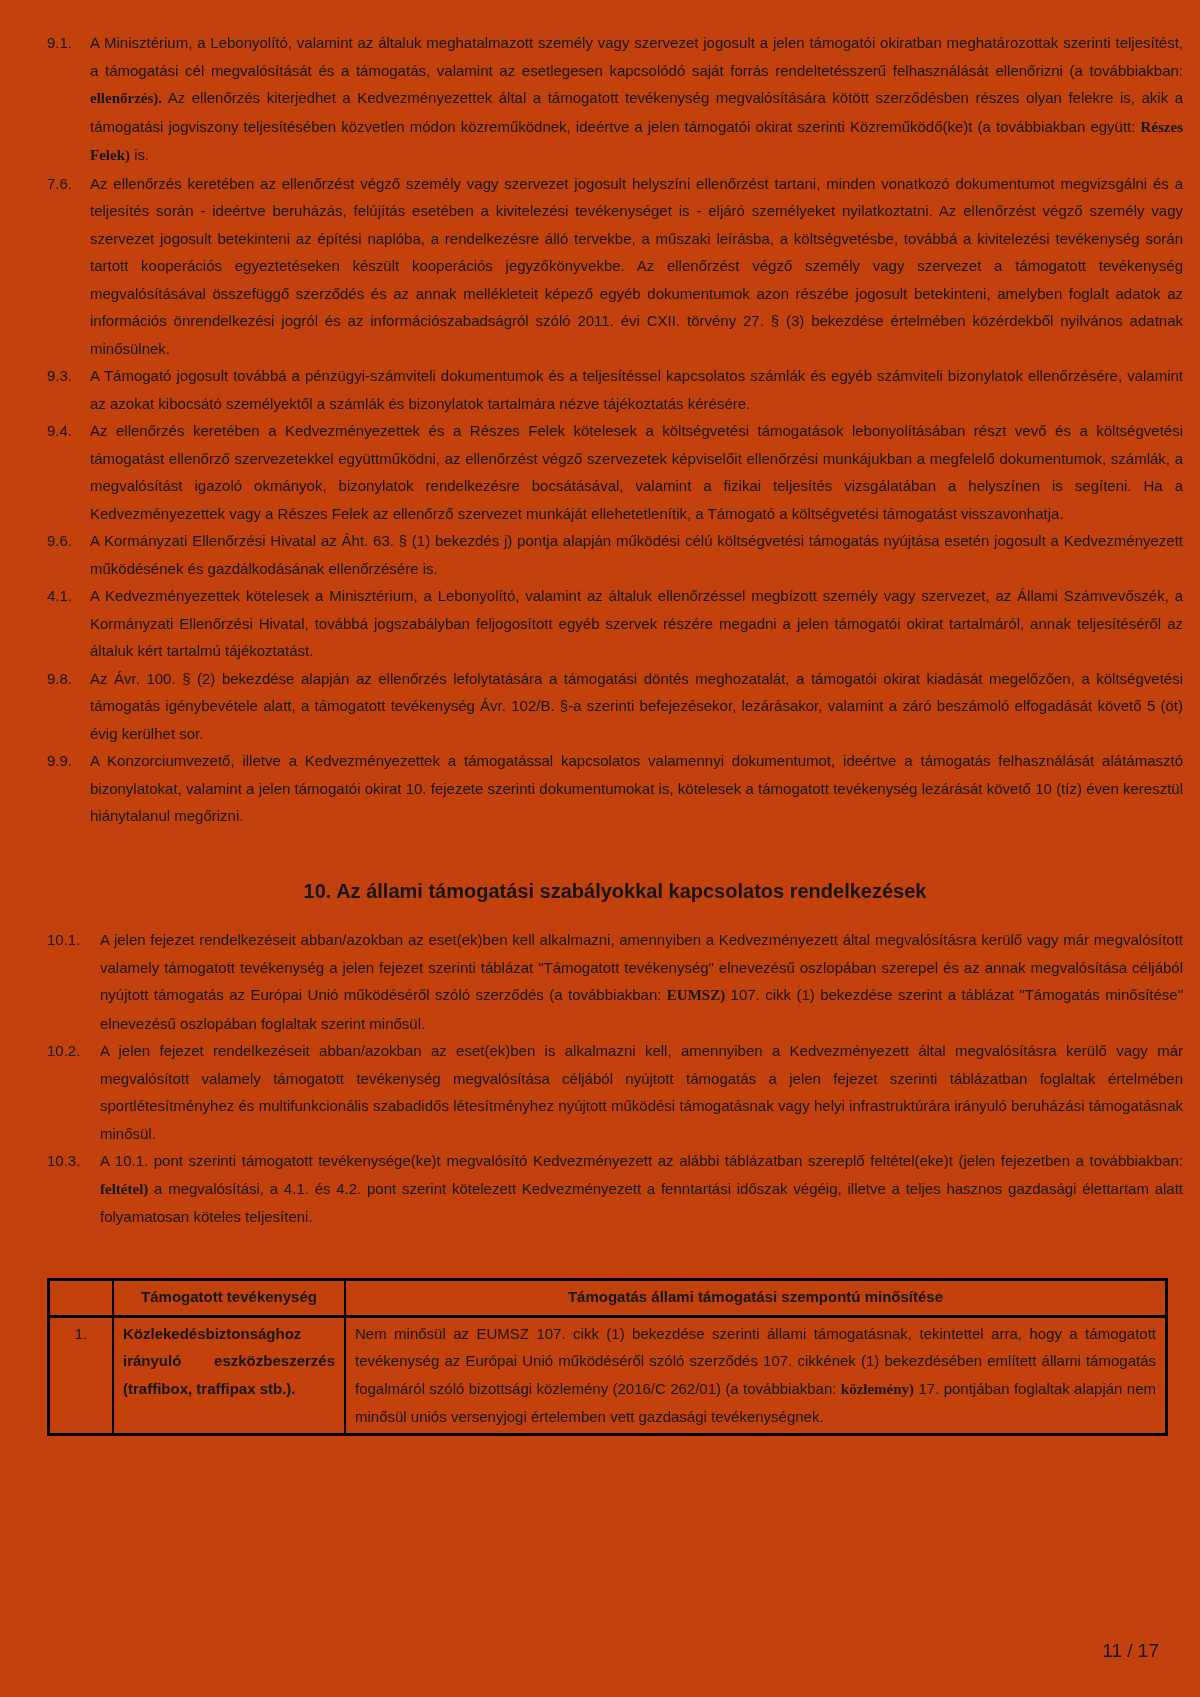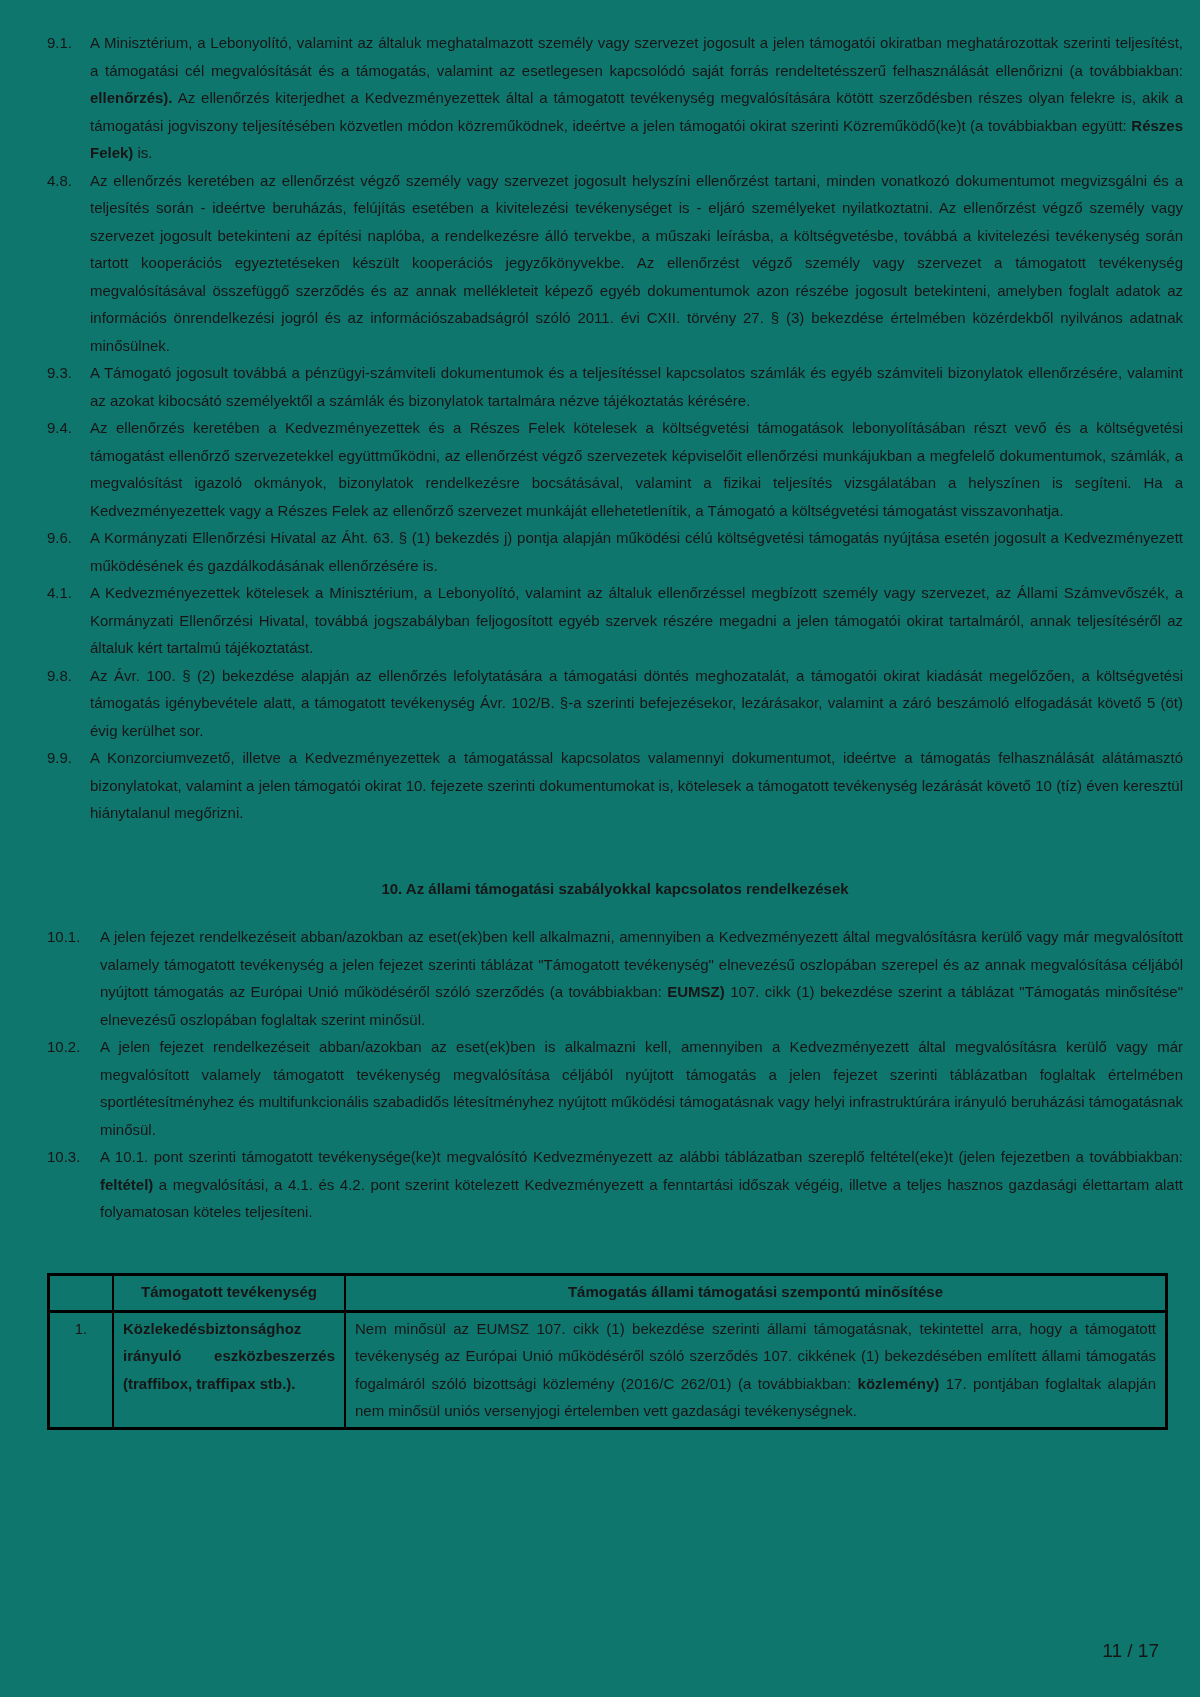--- a/index.html
+++ b/index.html
@@ -1,65 +1,65 @@
 <!DOCTYPE html>
 <html><head>
 <meta charset="utf-8">
 <style>
   html, body { margin: 0; padding: 0; background: #ffffff; }
   .page {
     position: relative;
     width: 1200px;
     height: 1697px;
-    background: #0f766e;
+    background: #c2410c;
     overflow: hidden;
     font-family: "Liberation Sans", sans-serif;
     font-size: 15px;
     line-height: 27.5px;
     color: #161616;
   }
   .content { position: absolute; left: 47px; top: 29px; width: 1136px; }
   .item { display: flex; align-items: flex-start; }
   .item .num { flex: 0 0 43px; }
   .sec10 .item .num { flex: 0 0 53px; }
   .item .body { flex: 1; margin: 0; text-align: justify; }
-  .heading { text-align: center; font-weight: bold; font-size: 15px; margin: 48px 0 21px; line-height: 27.5px; }
+  .heading { text-align: center; font-weight: bold; font-size: 20px; margin: 48px 0 21px; line-height: 27.5px; }
   .qual-table {
     border-collapse: collapse;
     width: 1121px;
     margin-top: 47px;
     border: 3px solid #000;
     padding-left: 24px;
   }
   .qual-table th, .qual-table td {
     border: 2px solid #000;
     padding: 2px 9px;
     vertical-align: top;
     line-height: 27.5px;
   }
   .qual-table thead th { border-bottom: 3px solid #000; font-weight: bold; text-align: center; height: 30px; }
   .c-num { width: 44px; text-align: center; }
   .c-act { width: 212px; font-weight: bold; text-align: justify; }
   .c-qual { text-align: justify; }
   .page-num { position: absolute; top: 1637px; right: 41px; font-size: 19px; }
-  b { font-weight: bold; }
+  b { font-weight: bold; font-family: Liberation Serif, serif; }
 </style>
 </head>
 <body>
 
 <div class="page">
   <div class="content">
 
     <div class="sec9">
       <div class="item">
         <span class="num">9.1.</span>
         <p class="body"><span>A Minisztérium, a Lebonyolító, valamint az általuk meghatalmazott személy vagy szervezet jogosult a jelen támogatói okiratban meghatározottak szerinti teljesítést, a támogatási cél megvalósítását és a támogatás, valamint az esetlegesen kapcsolódó saját forrás rendeltetésszerű felhasználását ellenőrizni (a továbbiakban: </span><b>ellenőrzés).</b><span> Az ellenőrzés kiterjedhet a Kedvezményezettek által a támogatott tevékenység megvalósítására kötött szerződésben részes olyan felekre is, akik a támogatási jogviszony teljesítésében közvetlen módon közreműködnek, ideértve a jelen támogatói okirat szerinti Közreműködő(ke)t (a továbbiakban együtt: </span><b>Részes Felek)</b><span> is.</span></p>
       </div>
       <div class="item">
-        <span class="num">4.8.</span>
+        <span class="num">7.6.</span>
         <p class="body"><span>Az ellenőrzés keretében az ellenőrzést végző személy vagy szervezet jogosult helyszíni ellenőrzést tartani, minden vonatkozó dokumentumot megvizsgálni és a teljesítés során - ideértve beruházás, felújítás esetében a kivitelezési tevékenységet is - eljáró személyeket nyilatkoztatni. Az ellenőrzést végző személy vagy szervezet jogosult betekinteni az építési naplóba, a rendelkezésre álló tervekbe, a műszaki leírásba, a költségvetésbe, továbbá a kivitelezési tevékenység során tartott kooperációs egyeztetéseken készült kooperációs jegyzőkönyvekbe. Az ellenőrzést végző személy vagy szervezet a támogatott tevékenység megvalósításával összefüggő szerződés és az annak mellékleteit képező egyéb dokumentumok azon részébe jogosult betekinteni, amelyben foglalt adatok az információs önrendelkezési jogról és az információszabadságról szóló 2011. évi CXII. törvény 27. § (3) bekezdése értelmében közérdekből nyilvános adatnak minősülnek.</span></p>
       </div>
       <div class="item">
         <span class="num">9.3.</span>
         <p class="body"><span>A Támogató jogosult továbbá a pénzügyi-számviteli dokumentumok és a teljesítéssel kapcsolatos számlák és egyéb számviteli bizonylatok ellenőrzésére, valamint az azokat kibocsátó személyektől a számlák és bizonylatok tartalmára nézve tájékoztatás kérésére.</span></p>
       </div>
       <div class="item">
         <span class="num">9.4.</span>
         <p class="body"><span>Az ellenőrzés keretében a Kedvezményezettek és a Részes Felek kötelesek a költségvetési támogatások lebonyolításában részt vevő és a költségvetési támogatást ellenőrző szervezetekkel együttműködni, az ellenőrzést végző szervezetek képviselőit ellenőrzési munkájukban a megfelelő dokumentumok, számlák, a megvalósítást igazoló okmányok, bizonylatok rendelkezésre bocsátásával, valamint a fizikai teljesítés vizsgálatában a helyszínen is segíteni. Ha a Kedvezményezettek vagy a Részes Felek az ellenőrző szervezet munkáját ellehetetlenítik, a Támogató a költségvetési támogatást visszavonhatja.</span></p>
       </div>

